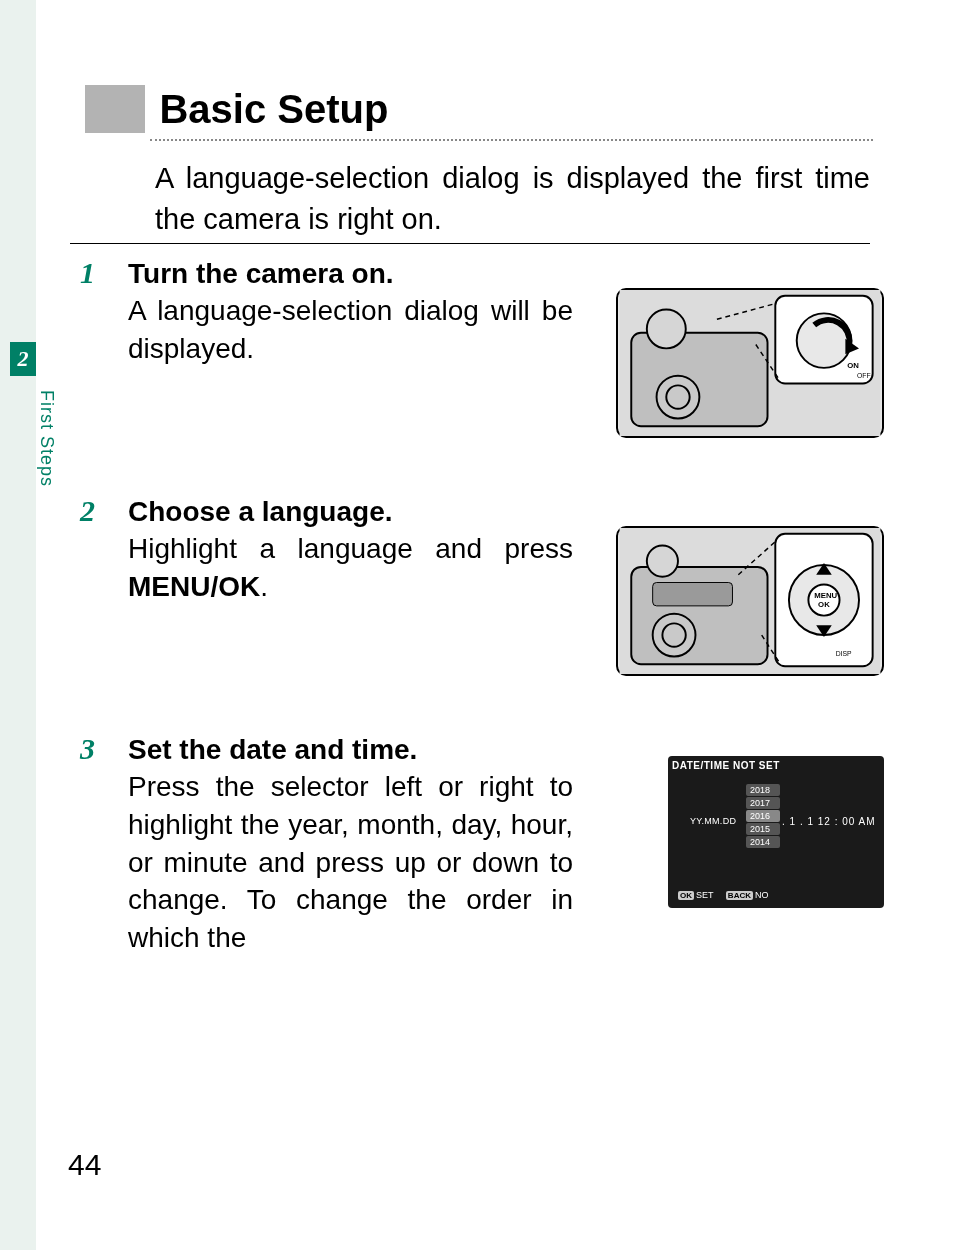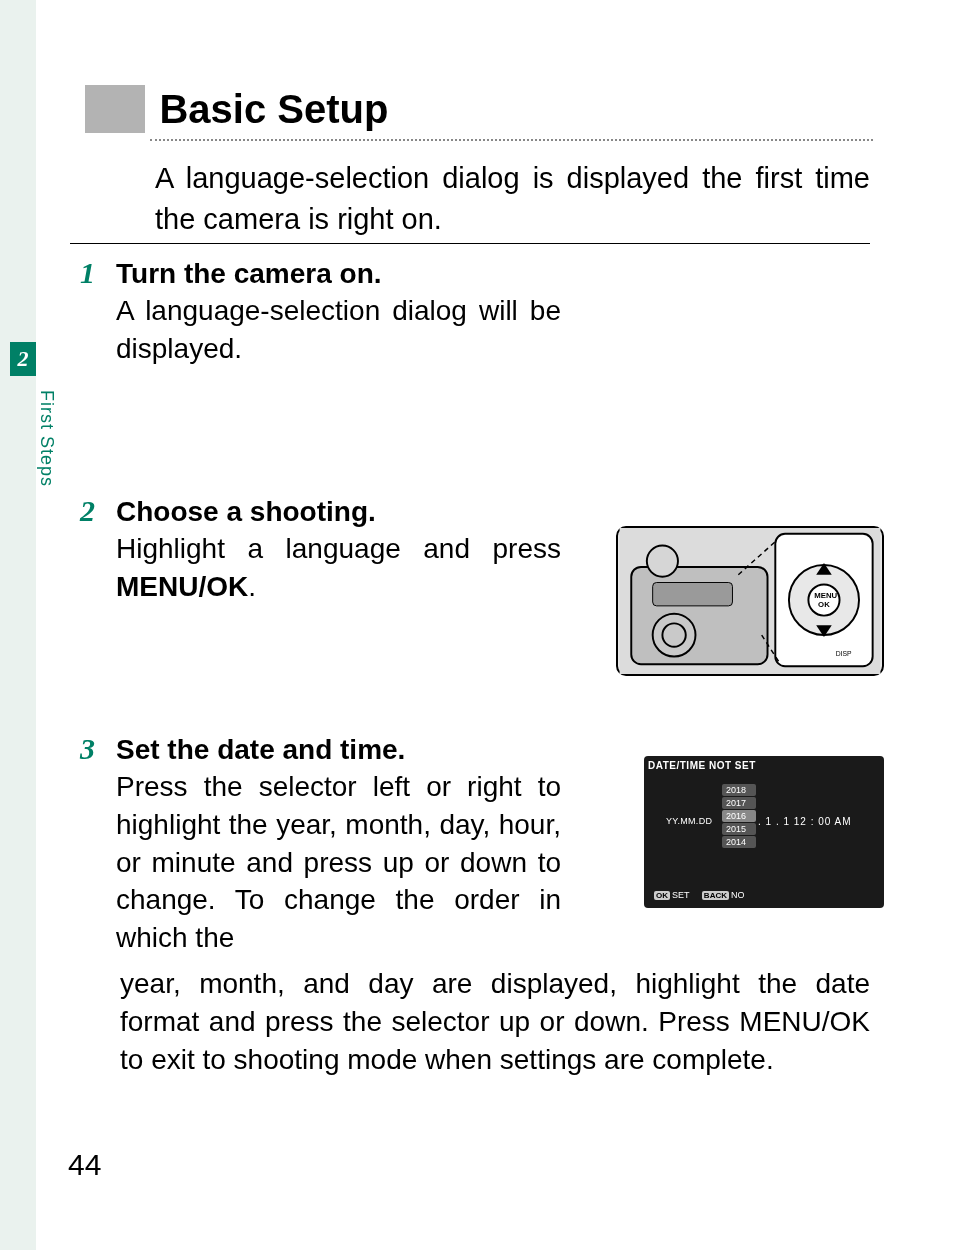--- a/index.html
+++ b/index.html
@@ -9,29 +9,29 @@
   .chapter-label{position:absolute;left:36px;top:390px;color:#008066;font-size:18px;writing-mode:vertical-rl;text-orientation:mixed;letter-spacing:1px}
   .section-header{position:absolute;left:85px;top:85px;right:70px}
   .header-block{display:inline-block;width:60px;height:48px;background:#b3b3b3;margin-right:10px;vertical-align:middle}
   .section-title{display:inline-block;font-size:40px;font-weight:bold;vertical-align:middle;font-family:"Segoe UI Semibold","Arial Black",sans-serif}
   .dotted-line{border-bottom:2px dotted #888;margin-top:6px;width:723px;margin-left:65px}
   .intro-text{position:absolute;left:155px;top:158px;width:715px;font-size:29px;line-height:1.4;text-align:justify}
   .hr-line{position:absolute;left:70px;top:243px;width:800px;height:1px;background:#000}
   .steps{position:absolute;left:80px;top:258px;right:70px}
   .step{position:relative;margin-bottom:38px}
   .step-num{position:absolute;left:0;top:-2px;color:#008066;font-weight:bold;font-size:30px;font-family:Georgia,serif;font-style:italic}
-  .step-content{margin-left:36px;width:445px}
+  .step-content{margin-left:48px;width:445px}
   .step-title{font-weight:bold;font-size:28px;margin-bottom:2px}
   .step-body{font-size:28px;line-height:1.35;text-align:justify}
   .step-body .strong{font-weight:bold;font-family:"Arial Narrow",Arial,sans-serif;font-stretch:condensed}
   .illustration{position:absolute;right:0;top:30px;width:268px;height:150px;border:2px solid #000;border-radius:10px;background:#e8e8e8;box-sizing:border-box}
   .step3-body-continue{font-size:28px;line-height:1.35;text-align:justify;margin-left:40px;width:750px}
   .page-num{position:absolute;left:68px;bottom:68px;font-size:30px}
   
-  .dtscreen{position:absolute;right:0;top:22px;width:240px;height:152px;background:#1a1a1a;box-sizing:border-box;padding:4px;color:#fff;font-family:Arial,sans-serif;font-size:10px;border-radius:4px}
+  .dtscreen{position:absolute;right:0;top:22px;width:216px;height:152px;background:#1a1a1a;box-sizing:border-box;padding:4px;color:#fff;font-family:Arial,sans-serif;font-size:10px;border-radius:4px}
   .dtscreen .dt-title{font-size:10px;font-weight:bold;letter-spacing:0.5px;margin-bottom:6px}
   .dt-years{position:absolute;left:78px;top:28px}
   .dt-year{background:#555;padding:1px 4px;margin-bottom:1px;font-size:9px;width:26px;text-align:left;border-radius:2px}
   .dt-year.sel{background:#888}
   .dt-format{position:absolute;left:22px;top:60px;font-size:9px;font-weight:normal;letter-spacing:0.3px}
   .dt-date-row{position:absolute;left:114px;top:60px;font-size:10px;letter-spacing:1px}
   .dt-footer{position:absolute;bottom:8px;left:0;right:0;font-size:9px}
   .dt-footer .btn{display:inline-block;background:#ccc;color:#000;padding:0 2px;border-radius:2px;font-size:8px;font-weight:bold;margin:0 2px 0 10px}
   
   .cam-svg{width:100%;height:100%}
@@ -54,26 +54,43 @@
   <div class="hr-line"></div>
 
   <div class="steps">
 
     <div class="step" style="height:200px">
       <div class="step-num">1</div>
       <div class="step-content">
         <div class="step-title">Turn the camera on.</div>
         <div class="step-body">A language-selection dialog will be displayed.</div>
       </div>
+      <div class="illustration">
+        <svg class="cam-svg" viewBox="0 0 268 150">
+          <rect x="0" y="0" width="268" height="150" fill="#dcdcdc"></rect>
+          <rect x="12" y="44" width="140" height="96" rx="10" fill="#bfbfbf" stroke="#000" stroke-width="2"></rect>
+          <circle cx="48" cy="40" r="20" fill="#d6d6d6" stroke="#000" stroke-width="2"></circle>
+          <circle cx="60" cy="110" r="22" fill="#c9c9c9" stroke="#000" stroke-width="2"></circle>
+          <circle cx="60" cy="110" r="12" fill="none" stroke="#000" stroke-width="2"></circle>
+          <rect x="160" y="6" width="100" height="90" rx="10" fill="#fff" stroke="#000" stroke-width="2"></rect>
+          <circle cx="210" cy="52" r="28" fill="#e8e8e8" stroke="#000" stroke-width="2"></circle>
+          <path d="M200 36 A22 22 0 0 1 236 56" fill="none" stroke="#000" stroke-width="6"></path>
+          <polygon points="232,50 246,60 232,66" fill="#000"></polygon>
+          <text x="234" y="80" font-size="8" font-weight="bold">ON</text>
+          <text x="244" y="90" font-size="7">OFF</text>
+          <line x1="100" y1="30" x2="160" y2="14" stroke="#000" stroke-width="1.5" stroke-dasharray="5,4"></line>
+          <line x1="140" y1="56" x2="164" y2="92" stroke="#000" stroke-width="1.5" stroke-dasharray="5,4"></line>
+        </svg>
+      </div>
     </div>
 
     <div class="step" style="height:200px">
       <div class="step-num">2</div>
       <div class="step-content">
-        <div class="step-title">Choose a shooting.</div>
+        <div class="step-title">Choose a language.</div>
         <div class="step-body">
           <span>Highlight a language and press </span><span class="strong">MENU/OK</span><span>.</span>
         </div>
       </div>
       <div class="illustration">
         <svg class="cam-svg" viewBox="0 0 268 150">
           <rect x="0" y="0" width="268" height="150" fill="#dcdcdc"></rect>
           <rect x="12" y="40" width="140" height="100" rx="10" fill="#bfbfbf" stroke="#000" stroke-width="2"></rect>
           <circle cx="44" cy="34" r="16" fill="#d6d6d6" stroke="#000" stroke-width="2"></circle>
           <circle cx="56" cy="110" r="22" fill="#c9c9c9" stroke="#000" stroke-width="2"></circle>
@@ -110,21 +127,18 @@
           <div class="dt-year">2014</div>
         </div>
         <div class="dt-format">YY.MM.DD</div>
         <div class="dt-date-row">. 1 . 1   12 : 00 AM</div>
         <div class="dt-footer">
           <span class="btn">OK</span><span>SET</span>
           <span class="btn">BACK</span><span>NO</span>
         </div>
       </div>
 
-      <div class="step3-body-continue" style="margin-top:8px">
-        <span>year, month, and day are displayed, highlight the date format and press the selector up or down. Press </span><span class="strong">MENU/OK</span><span> to exit to shooting mode when settings are complete.</span>
-      </div>
     </div>
 
   </div>
 
   <div class="page-num">44</div>
 </div>
 
 </body></html>

